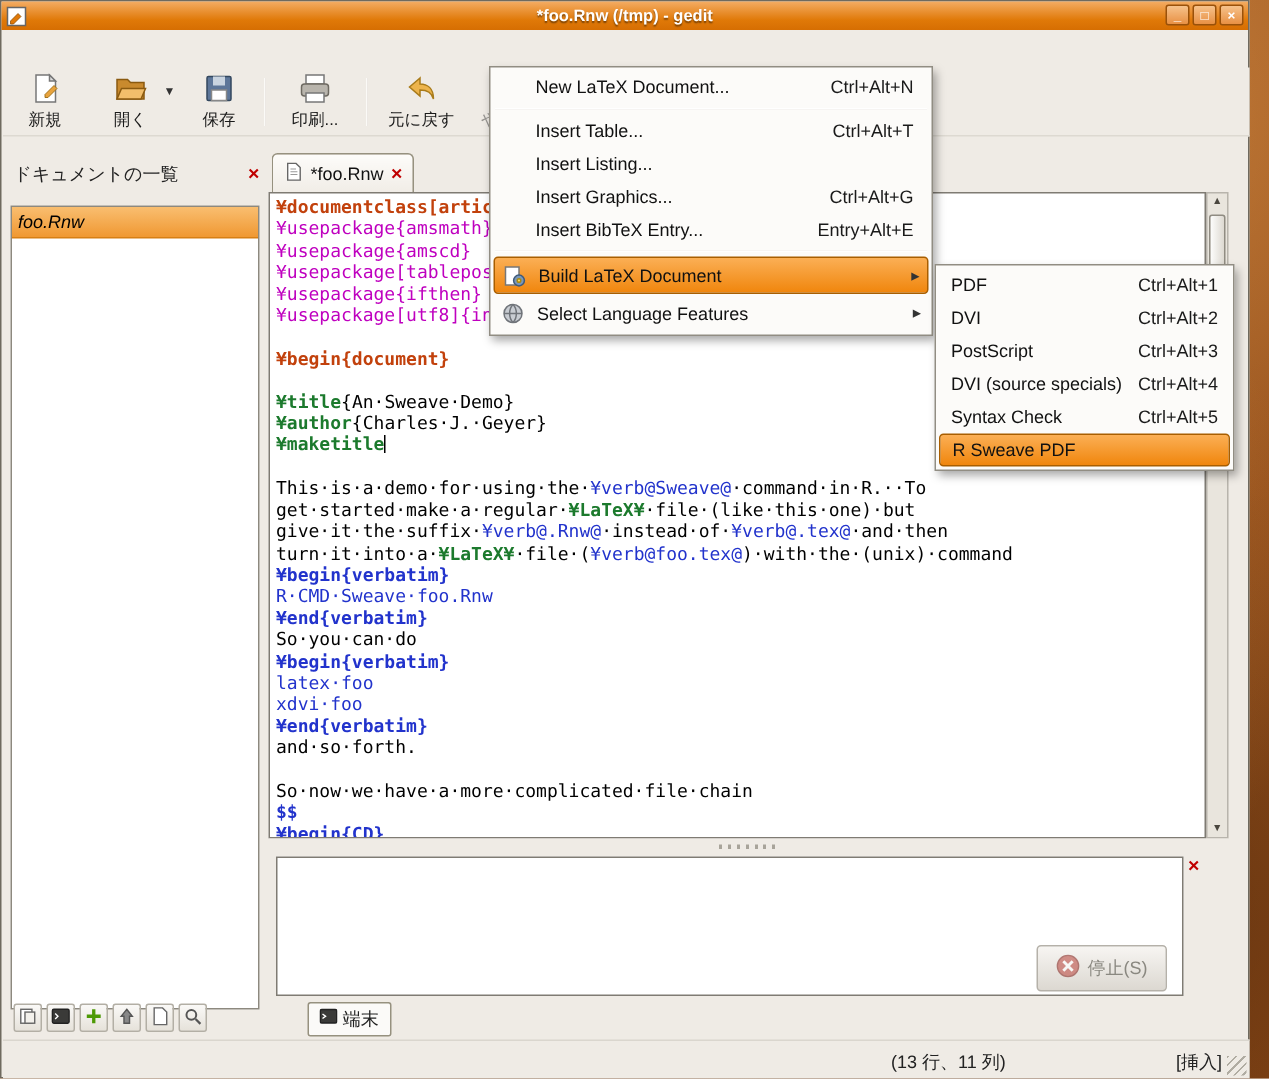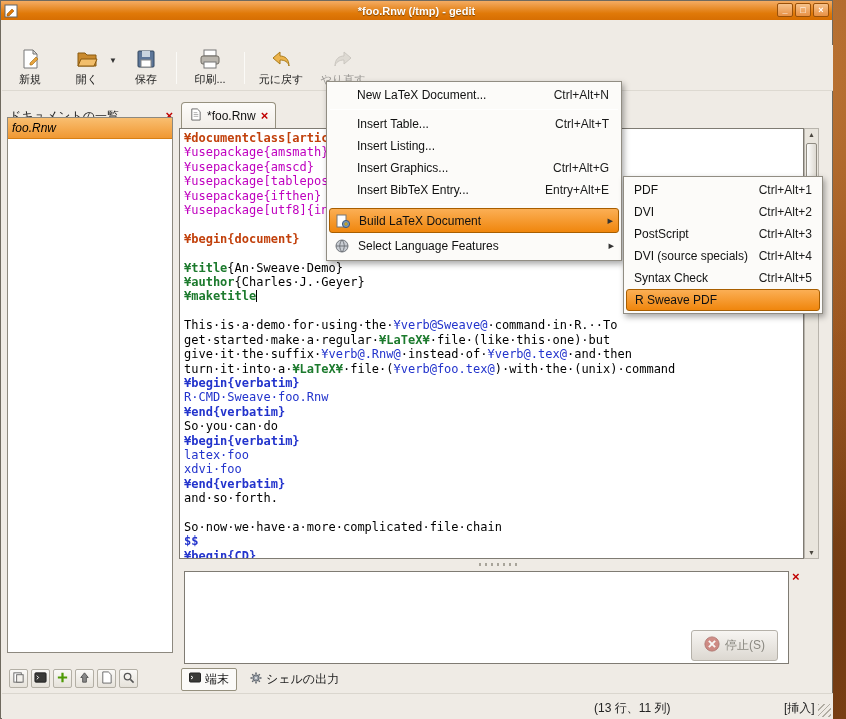--- a/index.html
+++ b/index.html
@@ -71,21 +71,21 @@
     background:#C9C4BC; border-right:1px solid #FBFAF7;
   }
   
   .side-header {
     position:absolute; left:8px; top:104px; width:164px; height:22px;
     display:flex; align-items:center; color:#222;
   }
   .side-header .ttl { flex:1; overflow:hidden; white-space:nowrap; }
   .closex { color:#C00000; font-weight:bold; font-size:13px; line-height:12px; cursor:default; }
   .side-list {
-    position:absolute; left:6px; top:116px; width:166px; height:536px;
+    position:absolute; left:6px; top:136px; width:166px; height:536px;
     background:#fff; border:1px solid #8D897F;
   }
   .side-item {
     height:21px; line-height:21px; padding-left:4px;
     font-style:italic; color:#000; overflow:hidden; white-space:nowrap;
   }
   .side-item.selected {
     background:linear-gradient(#F9BE70,#F09832);
     border-bottom:1px solid #D77F14;
   }
@@ -144,21 +144,21 @@
   }
   .panel-close { position:absolute; left:791px; top:570px; }
   .stopbtn {
     position:absolute; left:690px; top:629px; width:87px; height:31px;
     background:linear-gradient(#F7F5F2,#DCD8D1);
     border:1px solid #B5B1A9; border-radius:3px;
     display:flex; align-items:center; justify-content:center; gap:5px;
     color:#8A8880;
   }
   .stopbtn svg { width:16px; height:16px; opacity:.65; }
-  .btabs { position:absolute; left:180px; top:667px; height:23px; display:flex; gap:6px; align-items:center; }
+  .btabs { position:absolute; left:180px; top:667px; height:23px; display:flex; gap:6px; align-items:center;flex-direction:column; }
   .btab { display:flex; align-items:center; gap:4px; padding:2px 7px; color:#222; }
   .btab.active {
     background:#FBFAF8; border:1px solid #96917F; border-radius:2px;
   }
   .btab svg { width:12px; height:12px; }
   
   .statusbar {
     position:absolute; left:1px; top:692px; width:831px; height:26px;
     background:#EFEBE5; border-top:1px solid #DAD6CE; color:#222;
   }
@@ -167,21 +167,21 @@
   .grip2 {
     position:absolute; right:2px; bottom:2px; width:13px; height:13px;
     background:repeating-linear-gradient(135deg,#B0ACA2 0 1px,transparent 1px 4px);
   }
   
   .menu {
     position:absolute; z-index:100; background:#FCFBF9;
     border:1px solid #918D83; box-shadow:2px 3px 6px rgba(0,0,0,.35);
     padding:2px; color:#111;
   }
-  .latex-menu { left:326px; top:44px; width:296px;margin-top:37px; }
+  .latex-menu { left:326px; top:44px; width:296px; }
   .build-submenu { left:623px; top:176px; width:200px; }
   .mi { height:22px; display:flex; align-items:center; position:relative; }
   .mi .mi-label { margin-left:28px; white-space:nowrap; }
   .mi .mi-short { margin-left:auto; margin-right:10px; color:#1a1a1a; white-space:nowrap; }
   .mi .mi-arrow { margin-left:auto; margin-right:5px; font-size:11px; color:#333; }
   .mi.withicon .mi-icon { width:16px; height:16px; margin-left:5px; display:inline-block; }
   .mi.withicon .mi-icon svg { width:16px; height:16px; }
   .mi.withicon .mi-label { margin-left:8px; }
   .mi.tall { height:25px; }
   .mi.hl {

